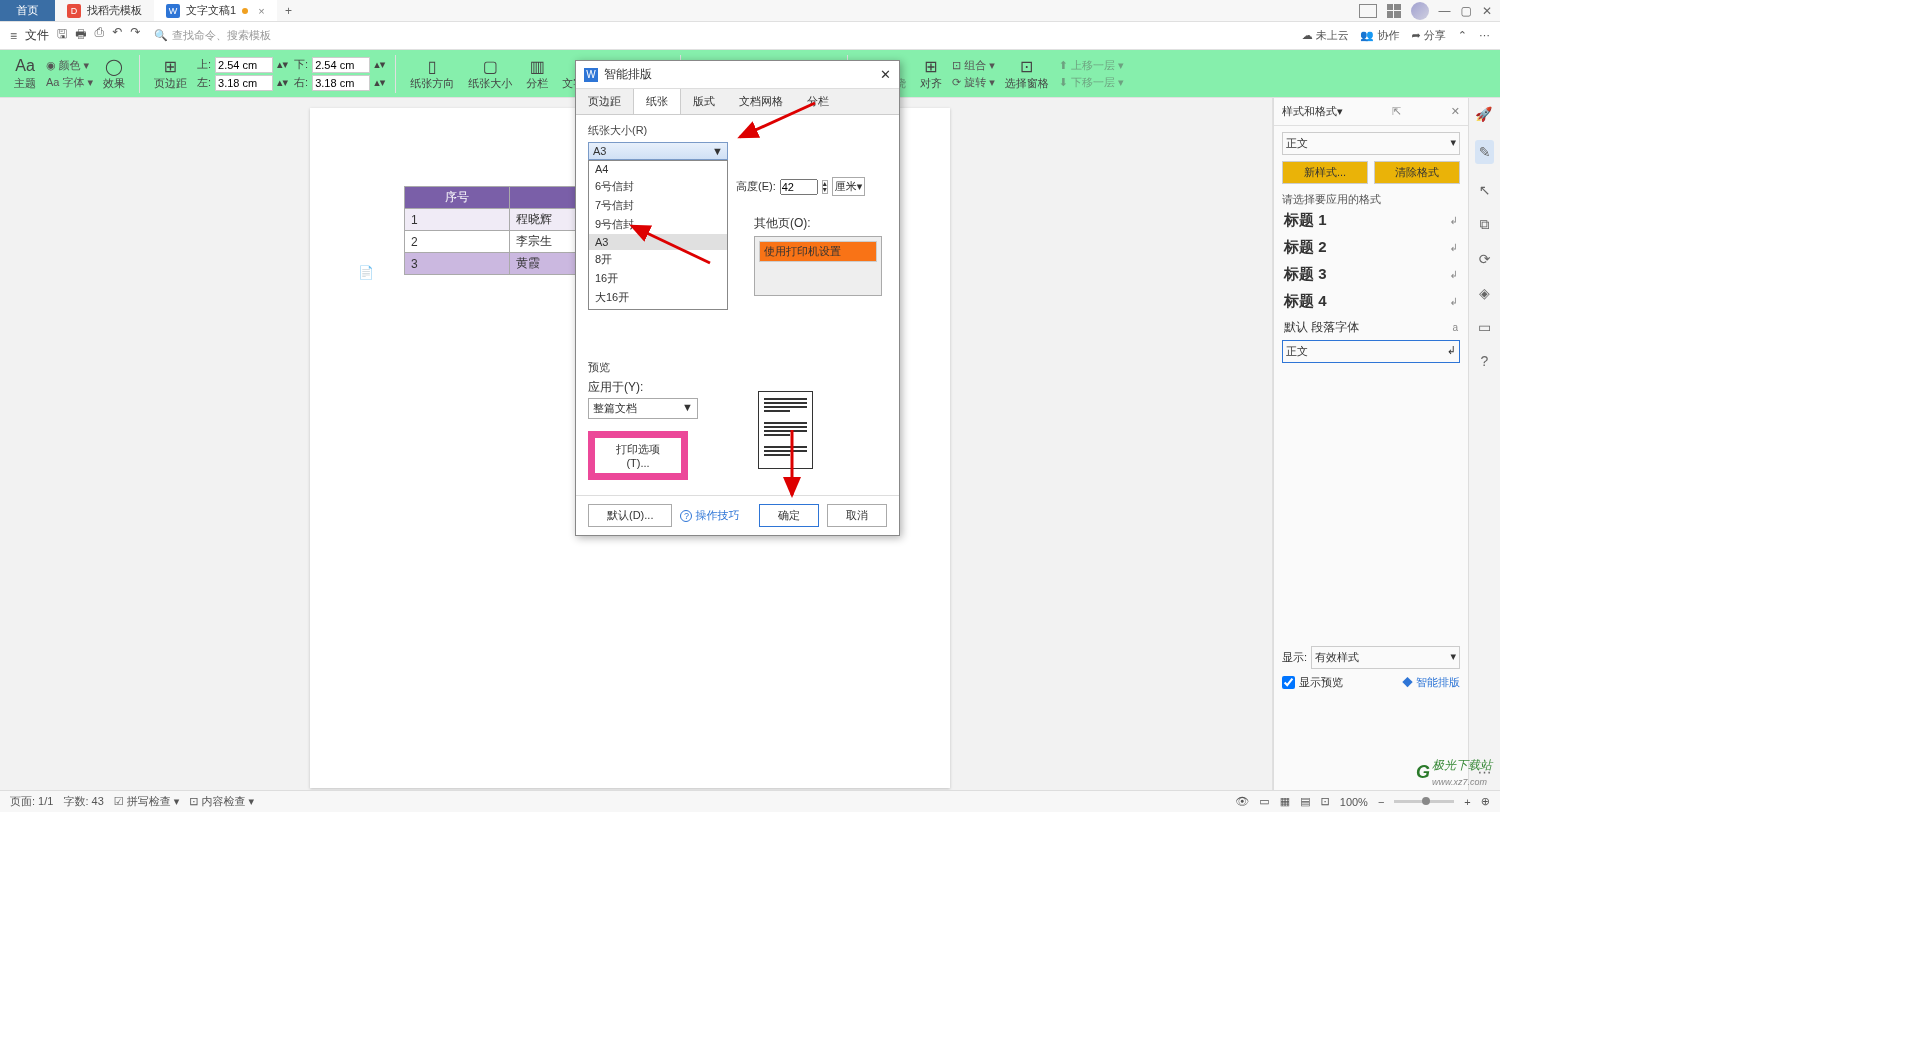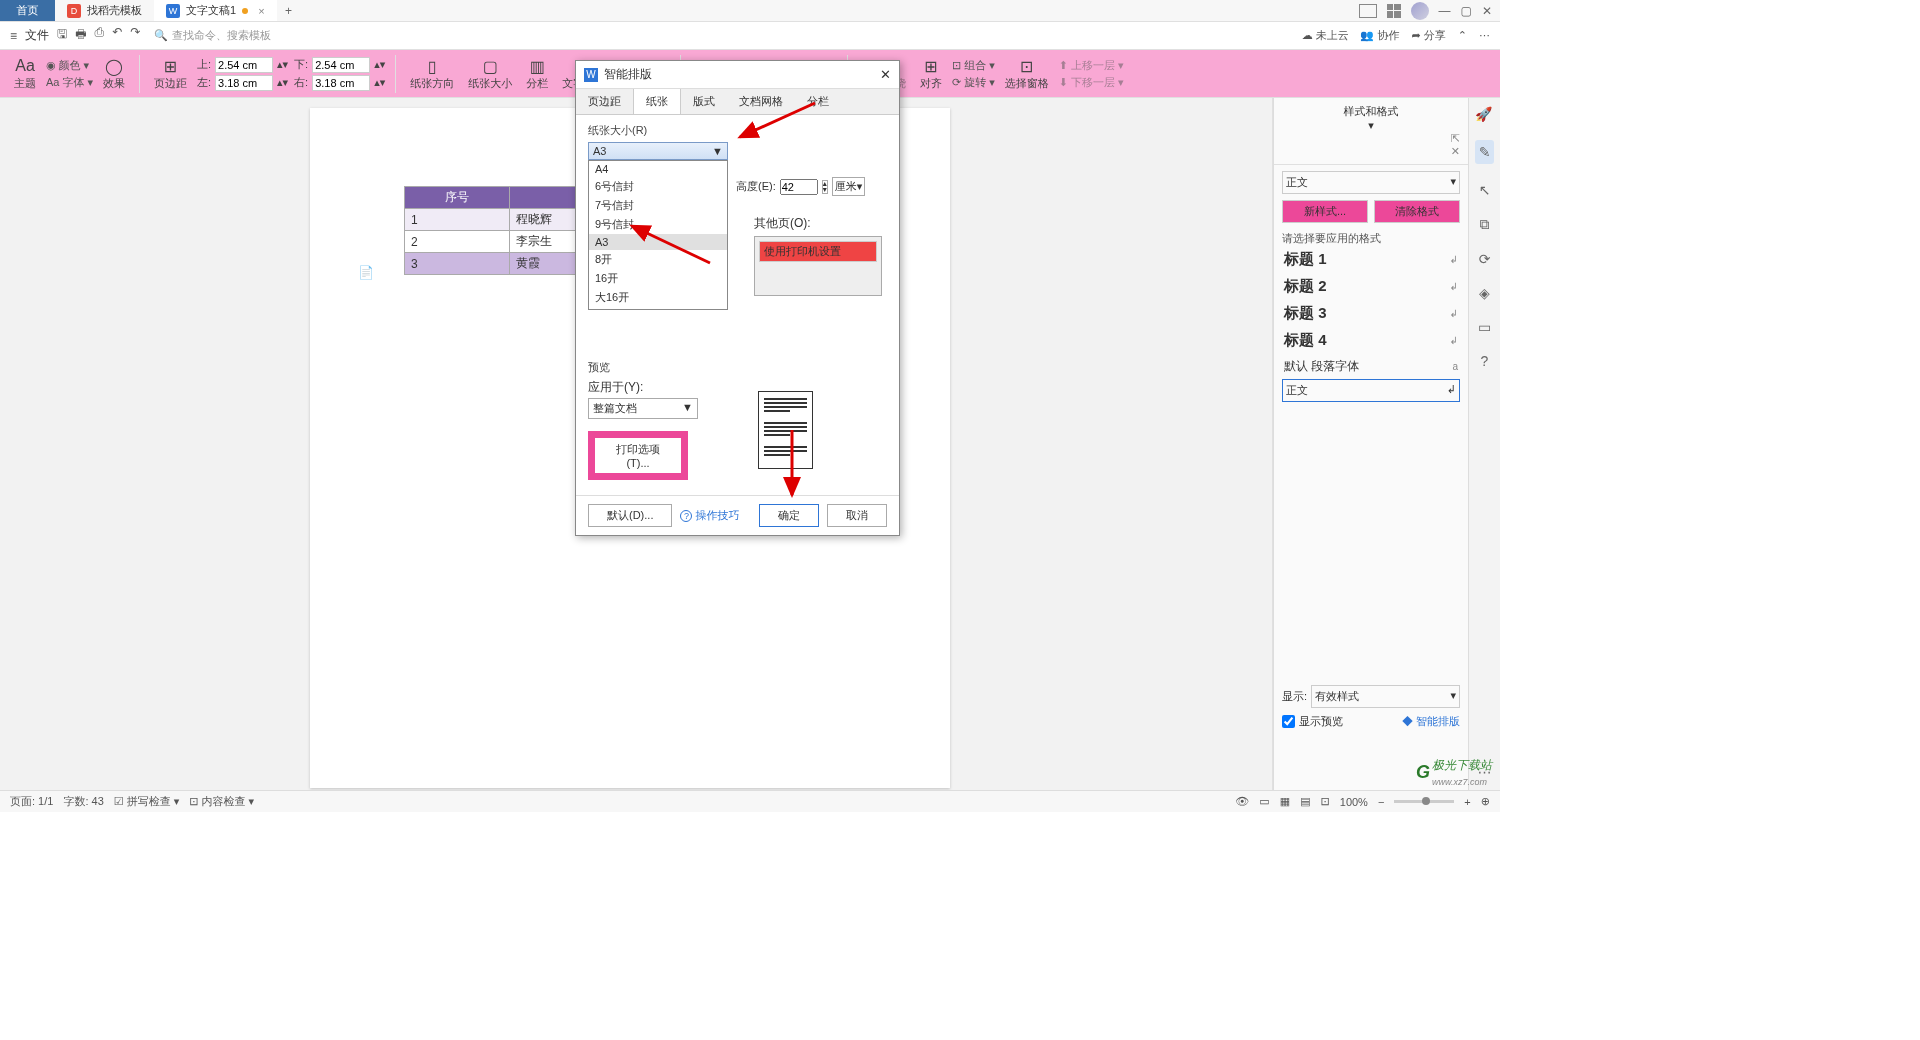--- a/index.html
+++ b/index.html
@@ -23,21 +23,21 @@
 .menu-icon { color: #555; }
 .file-txt { font-size: 12px; }
 .qa-icons { display: flex; gap: 8px; }
 .qa-icons span { color: #555; }
 .tabs-main { display: flex; gap: 2px; margin-left: 12px; }
 .mtab { padding: 3px 10px; font-size: 12px; color: #444; border-radius: 10px; }
 .mtab.active { background: #2e75d6; color: #fff; }
 .search-area { display: flex; align-items: center; gap: 4px; margin-left: 10px; color: #999; font-size: 11px; }
 .mb-right { margin-left: auto; display: flex; align-items: center; gap: 12px; color: #555; font-size: 11px; }
 
-.ribbon { height: 48px; display: flex; align-items: center; padding: 0 10px; gap: 6px; border-bottom: 1px solid #e0e0e0; background: #f9a8d4; font-size: 11px; color: #444; }
+.ribbon { height: 48px; display: flex; align-items: center; padding: 0 10px; gap: 6px; border-bottom: 1px solid #e0e0e0; background: #86efac; font-size: 11px; color: #444; }
 .rgroup { display: flex; flex-direction: column; align-items: center; gap: 1px; padding: 0 4px; }
 .rgroup .ico { font-size: 16px; height: 18px; }
 .sep { width: 1px; height: 38px; background: #e0e0e0; margin: 0 4px; }
 .margins { display: grid; grid-template-columns: auto auto auto; gap: 2px 4px; font-size: 11px; align-items: center; }
 .margins input { width: 58px; font-size: 11px; border: 1px solid #ccc; padding: 1px 2px; }
 .rstack { display: flex; flex-direction: column; gap: 2px; font-size: 11px; color: #555; }
 .rstack div { display: flex; align-items: center; gap: 3px; }
 
 .workspace { display: flex; height: 692px; position: relative; }
 .canvas-area { flex: 1; background: #f2f2f2; position: relative; overflow: hidden; border-right: 1px solid #e0e0e0; }
@@ -45,26 +45,26 @@
 .doc-table { position: absolute; left: 404px; top: 88px; border-collapse: collapse; font-size: 12px; }
 .doc-table th { background: #7a5fa8; color: #fff; font-weight: normal; border: 1px solid #aaa; padding: 2px 0; }
 .doc-table th:first-child { width: 105px; }
 .doc-table th:last-child { width: 155px; }
 .doc-table td { border: 1px solid #aaa; padding: 2px 6px; }
 .doc-table tr:nth-child(even) td { background: #f0ebf6; }
 .doc-table tr.sel td { background: #cbb8e0; }
 .doc-icon { position: absolute; left: 358px; top: 167px; color: #6a9ed8; font-size: 13px; }
 
 .sidepanel { width: 195px; background: #fafafa; border-left: 1px solid #ddd; display: flex; flex-direction: column; }
-.sp-head { display: flex; align-items: center; padding: 6px 8px; border-bottom: 1px solid #e0e0e0; font-size: 11px; flex-direction: column; }
+.sp-head { display: flex; align-items: center; padding: 6px 8px; border-bottom: 1px solid #e0e0e0; font-size: 11px; }
 .sp-head .pin { margin-left: auto; color: #888; }
 .sp-body { padding: 6px 8px; }
 .sp-select { width: 100%; border: 1px solid #ccc; padding: 3px; font-size: 11px; margin-bottom: 6px; }
 .sp-btns { display: flex; gap: 6px; margin-bottom: 8px; }
-.sp-btn { flex: 1; border: 1px solid #ccc; padding: 3px; font-size: 11px; text-align: center; background: #ec4899; }
+.sp-btn { flex: 1; border: 1px solid #ccc; padding: 3px; font-size: 11px; text-align: center; background: #eab308; }
 .sp-label { font-size: 11px; color: #555; }
 .style-item { display: flex; align-items: center; justify-content: space-between; padding: 4px 2px; font-size: 15px; font-weight: bold; font-family: SimSun, serif; }
 .style-item .ret { font-size: 10px; color: #888; font-weight: normal; }
 .style-item.small { font-size: 12px; font-weight: normal; font-family: "Microsoft YaHei"; }
 .sp-foot { margin-top: 280px; font-size: 11px; }
 .sp-foot .row { display: flex; align-items: center; gap: 4px; padding: 3px 0; }
 
 .right-rail { width: 32px; background: #f3f3f3; border-left: 1px solid #ddd; display: flex; flex-direction: column; align-items: center; padding-top: 8px; gap: 18px; color: #666; font-size: 14px; }
 .right-rail .active { background: #d6e4f5; padding: 4px; border-radius: 3px; }
 
@@ -84,21 +84,21 @@
 .combo-display { border: 1px solid #7a9ac7; background: linear-gradient(#e8f0fb,#d0e0f5); padding: 2px 4px; display: flex; justify-content: space-between; align-items: center; font-size: 11px; }
 .combo-list { position: absolute; left: 0; top: 18px; width: 140px; background: #fff; border: 1px solid #888; z-index: 10; max-height: 150px; overflow-y: scroll; }
 .combo-item { padding: 2px 6px; font-size: 11px; }
 .combo-item.hover { background: #e0e0e0; }
 .height-row { position: absolute; left: 160px; top: 62px; display: flex; align-items: center; gap: 4px; font-size: 11px; }
 .height-row input { width: 38px; font-size: 11px; }
 .spin { display: flex; flex-direction: column; line-height: 6px; font-size: 8px; border: 1px solid #aaa; }
 .unit-sel { border: 1px solid #aaa; padding: 1px 2px; font-size: 11px; }
 .other-pages { position: absolute; left: 178px; top: 100px; width: 128px; }
 .other-pages .box { border: 1px solid #aaa; height: 60px; margin-top: 4px; padding: 4px; font-size: 11px; background: #eee; }
-.other-pages .box .inner { background: #ef4444; border: 1px solid #ccc; padding: 2px 4px; }
+.other-pages .box .inner { background: #f97316; border: 1px solid #ccc; padding: 2px 4px; }
 .preview-sec { margin-top: 200px; }
 .preview-row { display: flex; align-items: center; gap: 60px; }
 .apply-combo { border: 1px solid #aaa; padding: 2px 4px; width: 110px; display: flex; justify-content: space-between; margin-top: 2px; font-size: 11px; }
 .preview-page { width: 55px; height: 78px; border: 1px solid #333; padding: 6px 5px; display: flex; flex-direction: column; gap: 2px; }
 .preview-page .line { height: 2px; background: #333; }
 .preview-page .line.short { width: 60%; }
 .print-btn { border: 7px solid #ec4899; padding: 4px 18px; width: 100px; text-align: center; margin-top: 12px; font-size: 11px; }
 .dlg-footer { display: flex; align-items: center; padding: 8px 12px; border-top: 1px solid #ddd; gap: 8px; }
 .dlg-footer .btn { border: 1px solid #aaa; padding: 3px 18px; font-size: 11px; text-align: center; }
 .dlg-footer .btn.primary { border: 1px solid #2e75d6; }

